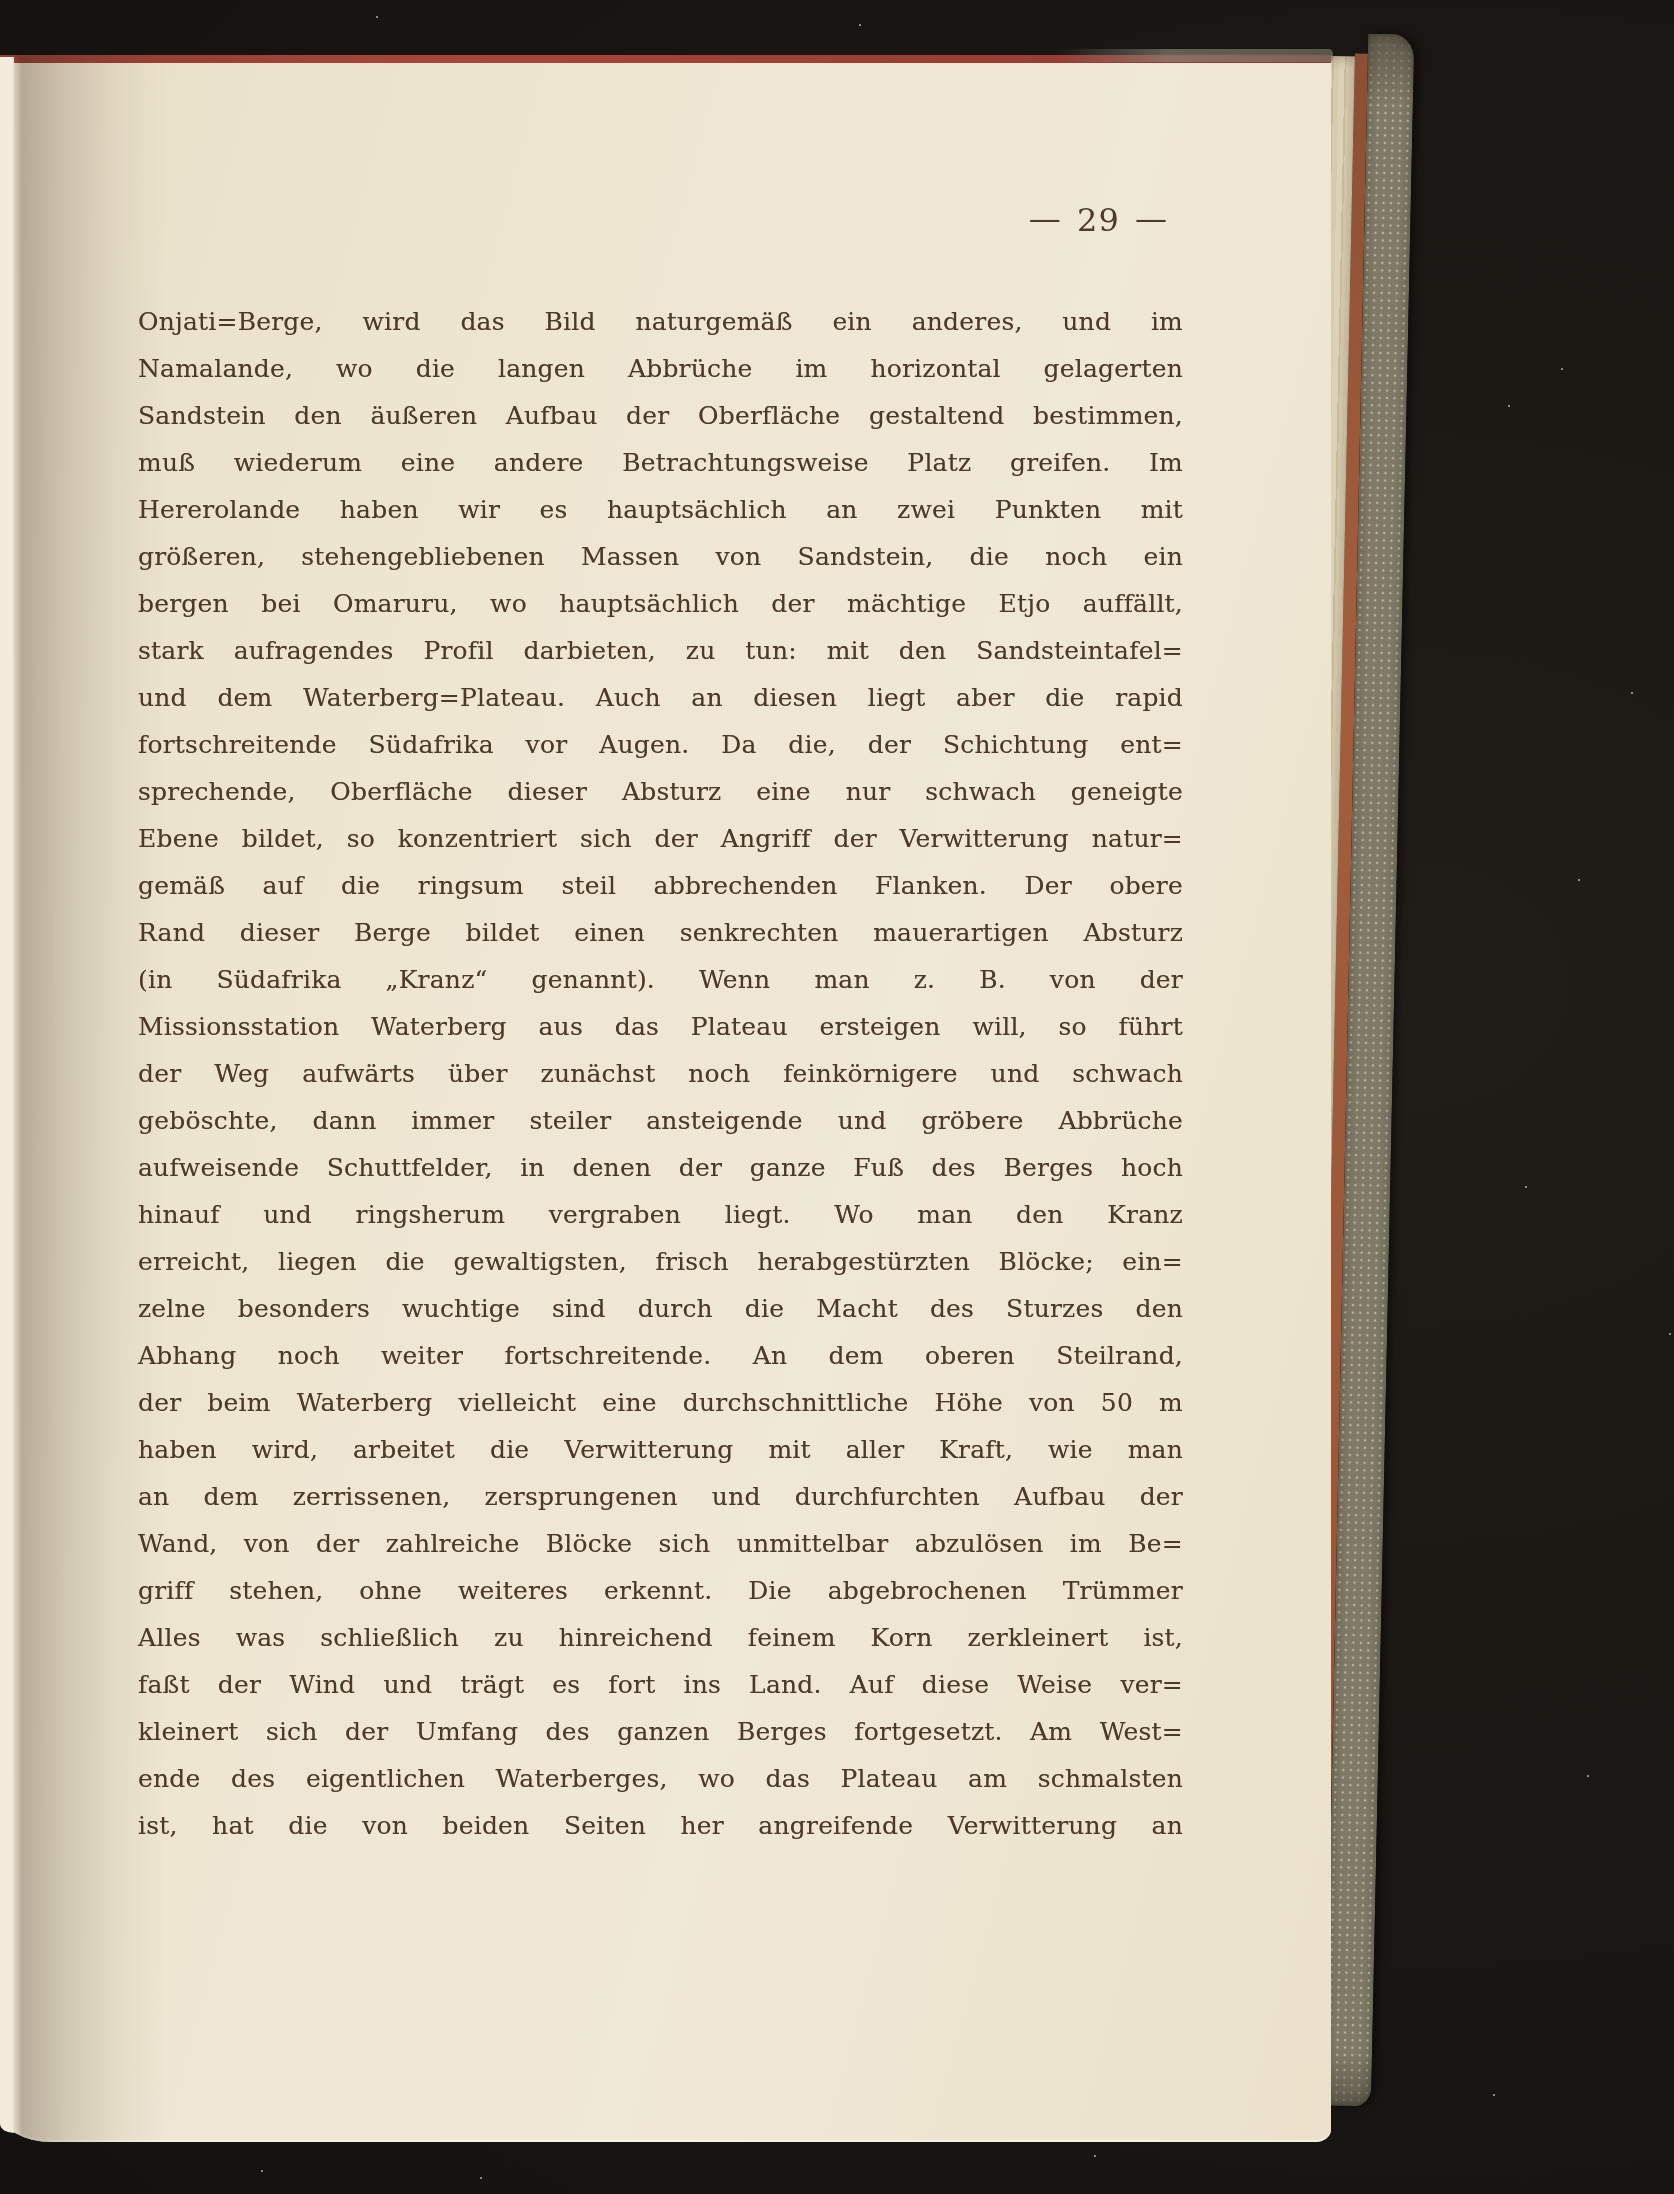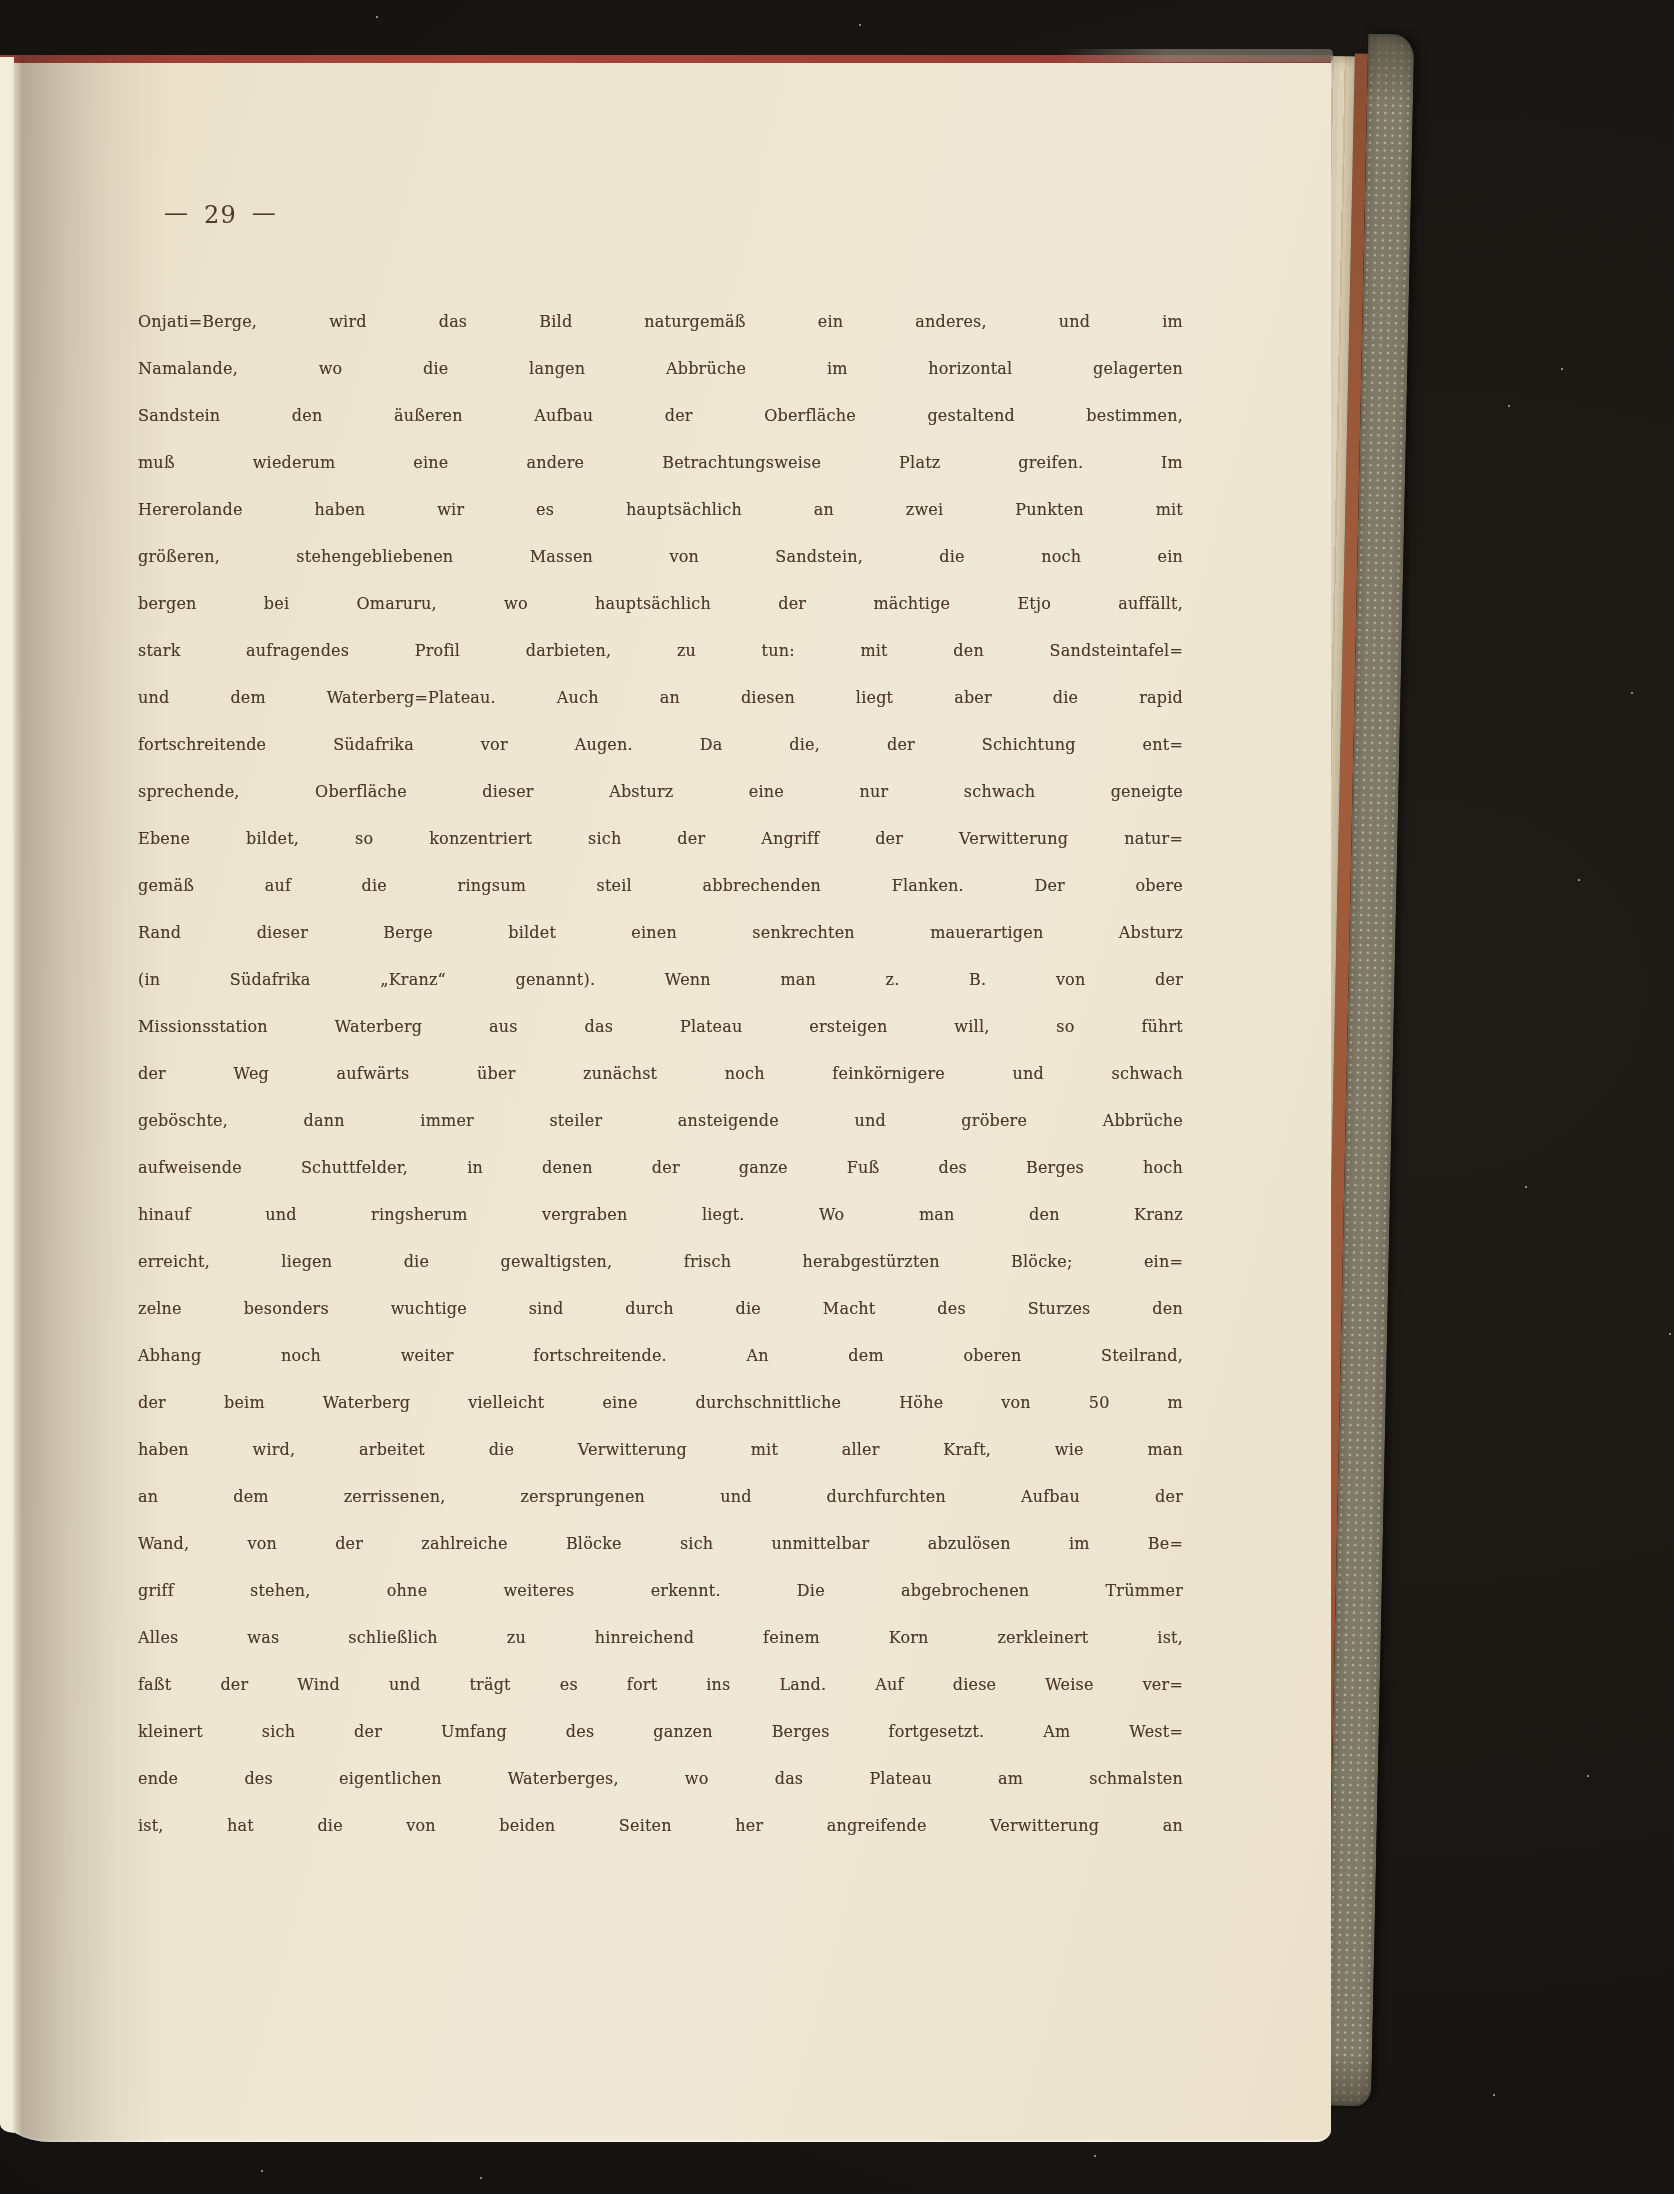--- a/index.html
+++ b/index.html
@@ -57,29 +57,29 @@
     background-image:
       linear-gradient(180deg,rgba(88,83,69,.85) 0px,rgba(88,83,69,0) 69px),
       linear-gradient(0deg,rgba(70,66,55,.6) 0px,rgba(70,66,55,0) 52px),
       radial-gradient(circle,rgba(200,192,166,.85) 0.9px,rgba(200,192,166,0) 1.6px);
     background-size:100% 100%,100% 100%,7.5px 7.5px;
     border-radius:1.1px 20.7px 16px 0 / 1.1px 25px 19.5px 0;
     box-shadow:inset 0 0 11.5px rgba(0,0,0,.35), 3.4px 0 8px rgba(0,0,0,.5);
   }
   
   .page-number-row{
-    position:absolute;left:149px;top:201px;width:1045px;
-    text-align:left;font-size:24px;color:#4d3a28;letter-spacing:1.1px;
+    position:absolute;left:138px;top:201px;width:1045px;
+    text-align:right;font-size:32px;color:#4d3a28;letter-spacing:1.1px;
   }
   .page-number-row .dash{margin:0 15px;position:relative;top:-2.3px;}
   .textblock{
     position:absolute;left:138px;top:298px;width:1045px;color:#4c3927;
   }
   .line{
-    height:47px;line-height:47px;font-size:16px;
+    height:47px;line-height:47px;font-size:25px;
     letter-spacing:0.2px;word-spacing:2.9px;white-space:nowrap;
     text-align:justify;text-align-last:justify;
     text-shadow:0 0 0.6px rgba(76,57,39,.45);
   }
   
   .speck{position:absolute;width:1.7px;height:1.7px;border-radius:50%;
     background:rgba(235,230,220,.65);}
 </style>
 </head>
 <body>

